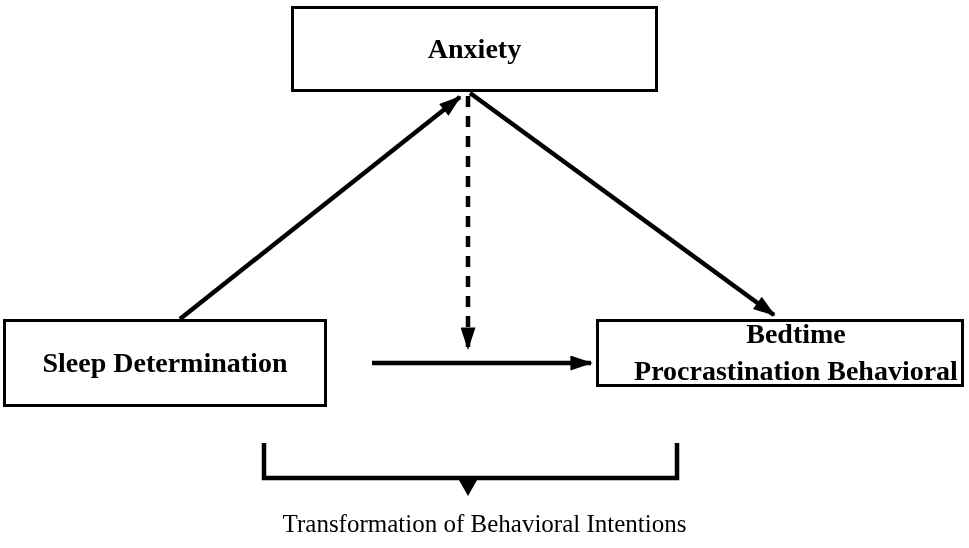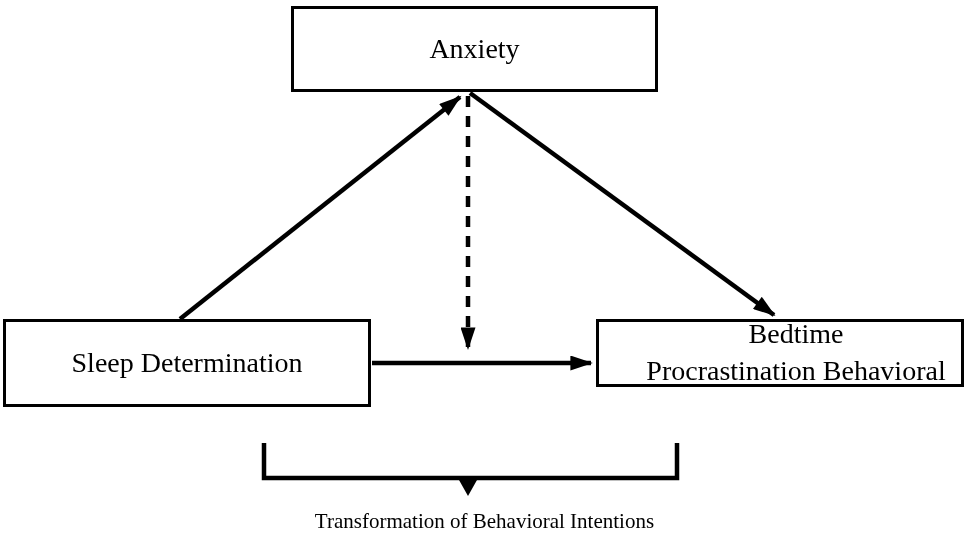--- a/index.html
+++ b/index.html
@@ -28,48 +28,49 @@
     border: 3.5px solid #000000;
     background: #ffffff;
     display: flex;
     flex-direction: column;
     align-items: center;
     justify-content: center;
     text-align: center;
     font-size: 28px;
     line-height: 1.32;
     box-sizing: border-box;
+    font-weight: bold;
   }
   .node-anxiety {
     left: 291px;
     top: 6px;
     width: 367px;
     height: 86px;
   }
   .node-sleep {
     left: 3px;
     top: 319px;
-    width: 368px;
+    width: 324px;
     height: 88px;
     text-align: center;
   }
   .node-bedtime {
     left: 596px;
     top: 319px;
     width: 368px;
     height: 68px;
     padding-left: 32px;
   }
   .caption {
     position: absolute;
     left: 0;
     top: 510px;
     width: 969px;
     text-align: center;
-    font-size: 21px;
+    font-size: 25px;
     line-height: 1.1;
   }
 </style>
 </head>
 <body>
 
 <div class="figure">
 
   <svg class="connector-layer" width="969" height="548" viewBox="0 0 969 548" xmlns="http://www.w3.org/2000/svg">
     <defs>

